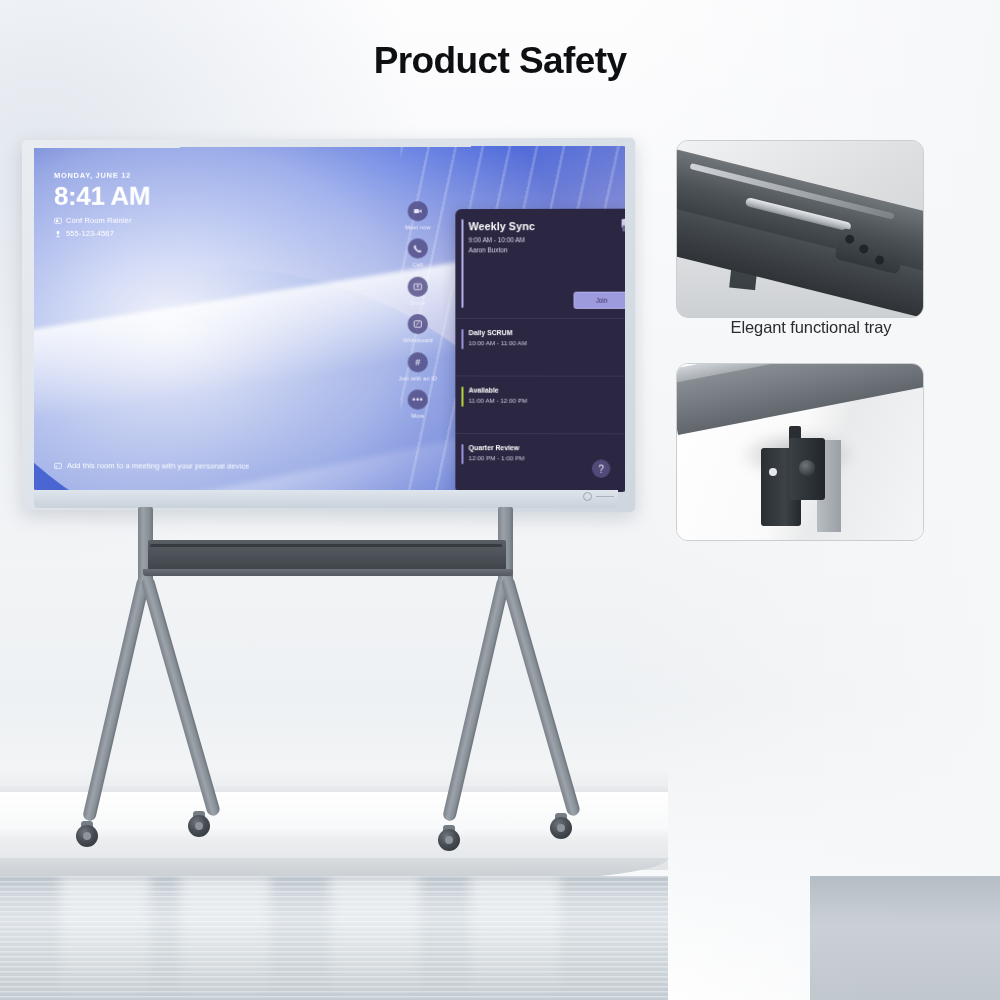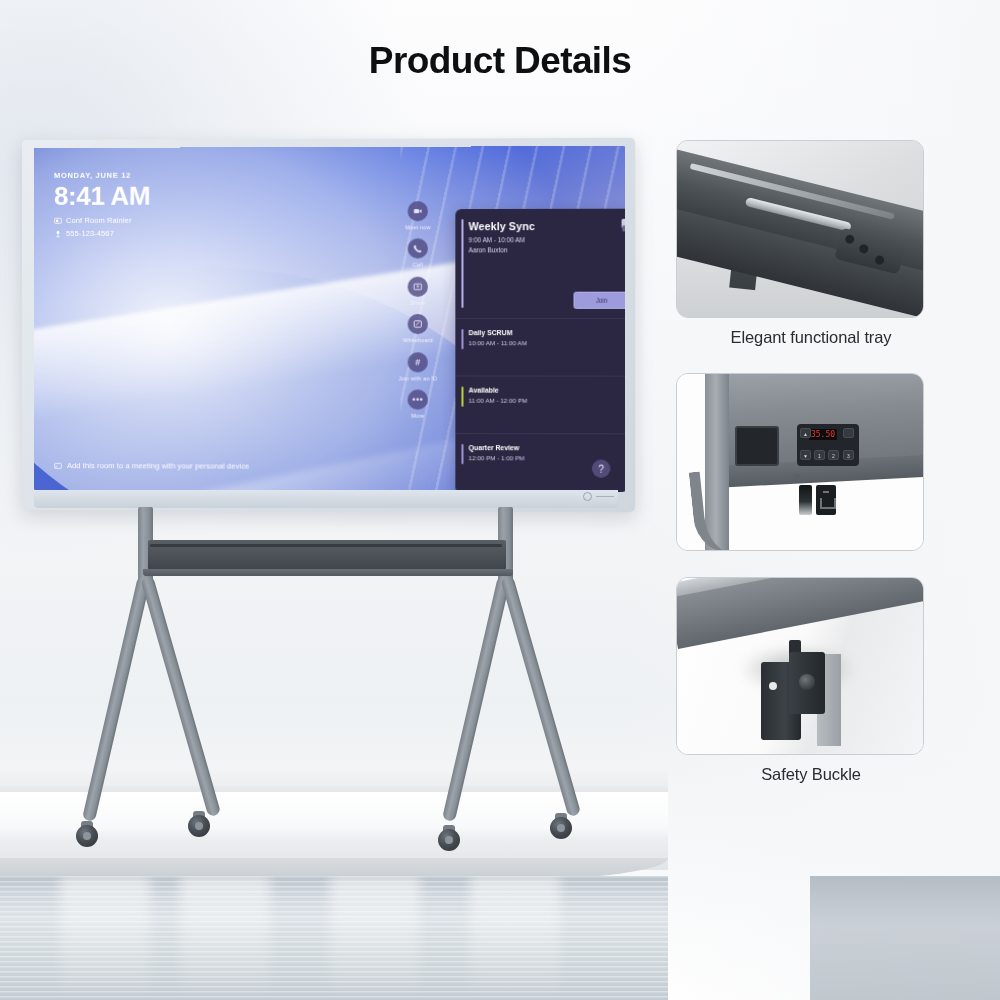--- a/index.html
+++ b/index.html
@@ -262,21 +262,21 @@
 
   
   #detail-column { position:absolute; left:676px; top:140px; width:300px; }
   .detail-card { margin-bottom:26px; }
   .photo {
     width:248px; height:178px; border-radius:12px;
     border:1px solid #c9ced3; overflow:hidden; position:relative;
     background:#f3f4f5;
   }
   .caption {
-    margin-top:10px; width:270px; text-align:center;
+    width:270px; text-align:center;
     font-size:16.5px; color:#2a2d30; letter-spacing:-.1px;
   }
 
   
   .p1-bg { position:absolute; inset:0; background:linear-gradient(150deg,#f1f2f3 0%,#dcdee0 48%,#cdd0d2 100%); }
   .p1-rail {
     position:absolute; left:-10px; top:6px; width:290px; height:58px;
     background:linear-gradient(180deg,#70757a 0%,#4e5357 55%,#3b4044 100%);
     transform:rotate(14deg); transform-origin:left top;
   }
@@ -433,21 +433,21 @@
   <div class="platform-edge"></div>
   <div class="water">
     <div class="water-refl" style="left:60px"></div>
     <div class="water-refl" style="left:180px"></div>
     <div class="water-refl" style="left:330px"></div>
     <div class="water-refl" style="left:470px"></div>
   </div>
   <div class="water-right-dark"></div>
 </div>
 
-<div class="page-title">Product Details</div>
+<div class="page-title">Product Safety</div>
 
 <div id="display-unit">
   <div class="tv-bezel"></div>
 
   <div class="tv-screen">
     <div class="wall">
       <div class="wall-arc2"></div>
       <div class="wall-arc1"></div>
       <div class="wall-sweep"></div>
       <div class="wall-sweep2"></div>
@@ -627,52 +627,30 @@
       <div class="p1-panel">
         <div class="p1-btn" style="left:6px;top:5px"></div>
         <div class="p1-btn" style="left:22px;top:11px"></div>
         <div class="p1-btn" style="left:40px;top:18px"></div>
       </div>
     </div>
     <div class="caption">Elegant functional tray</div>
   </div>
 
   <div class="detail-card">
-    <div class="photo">
-      <div class="p2-bg"></div>
-      <div class="p2-beam"></div>
-      <div class="p2-beam-lo"></div>
-      <div class="p2-post"></div>
-      <div class="p2-curve"></div>
-      <div class="p2-socket">
-        <div class="p2-switch"></div>
-        <div class="p2-outlet"></div>
-      </div>
-      <div class="p2-keypad">
-        <div class="p2-disp">35.50</div>
-        <div class="p2-key" style="left:3px;top:4px">▲</div>
-        <div class="p2-key" style="left:46px;top:4px"></div>
-        <div class="p2-key" style="left:3px;top:26px">▼</div>
-        <div class="p2-key" style="left:17px;top:26px">1</div>
-        <div class="p2-key" style="left:31px;top:26px">2</div>
-        <div class="p2-key" style="left:46px;top:26px">3</div>
-      </div>
-      <div class="p2-nub"></div>
-    </div>
   </div>
 
   <div class="detail-card">
     <div class="photo">
       <div class="p3-bg"></div>
       <div class="p3-beam"></div>
       <div class="p3-beam-hi"></div>
       <div class="p3-shadow"></div>
       <div class="p3-plate"></div>
       <div class="p3-bracket"></div>
       <div class="p3-tab"></div>
       <div class="p3-bracket2"></div>
       <div class="p3-hole"></div>
       <div class="p3-bolt"></div>
     </div>
-    <div class="caption">Safety Buckle</div>
   </div>
 
 </div>
 
 </body></html>

